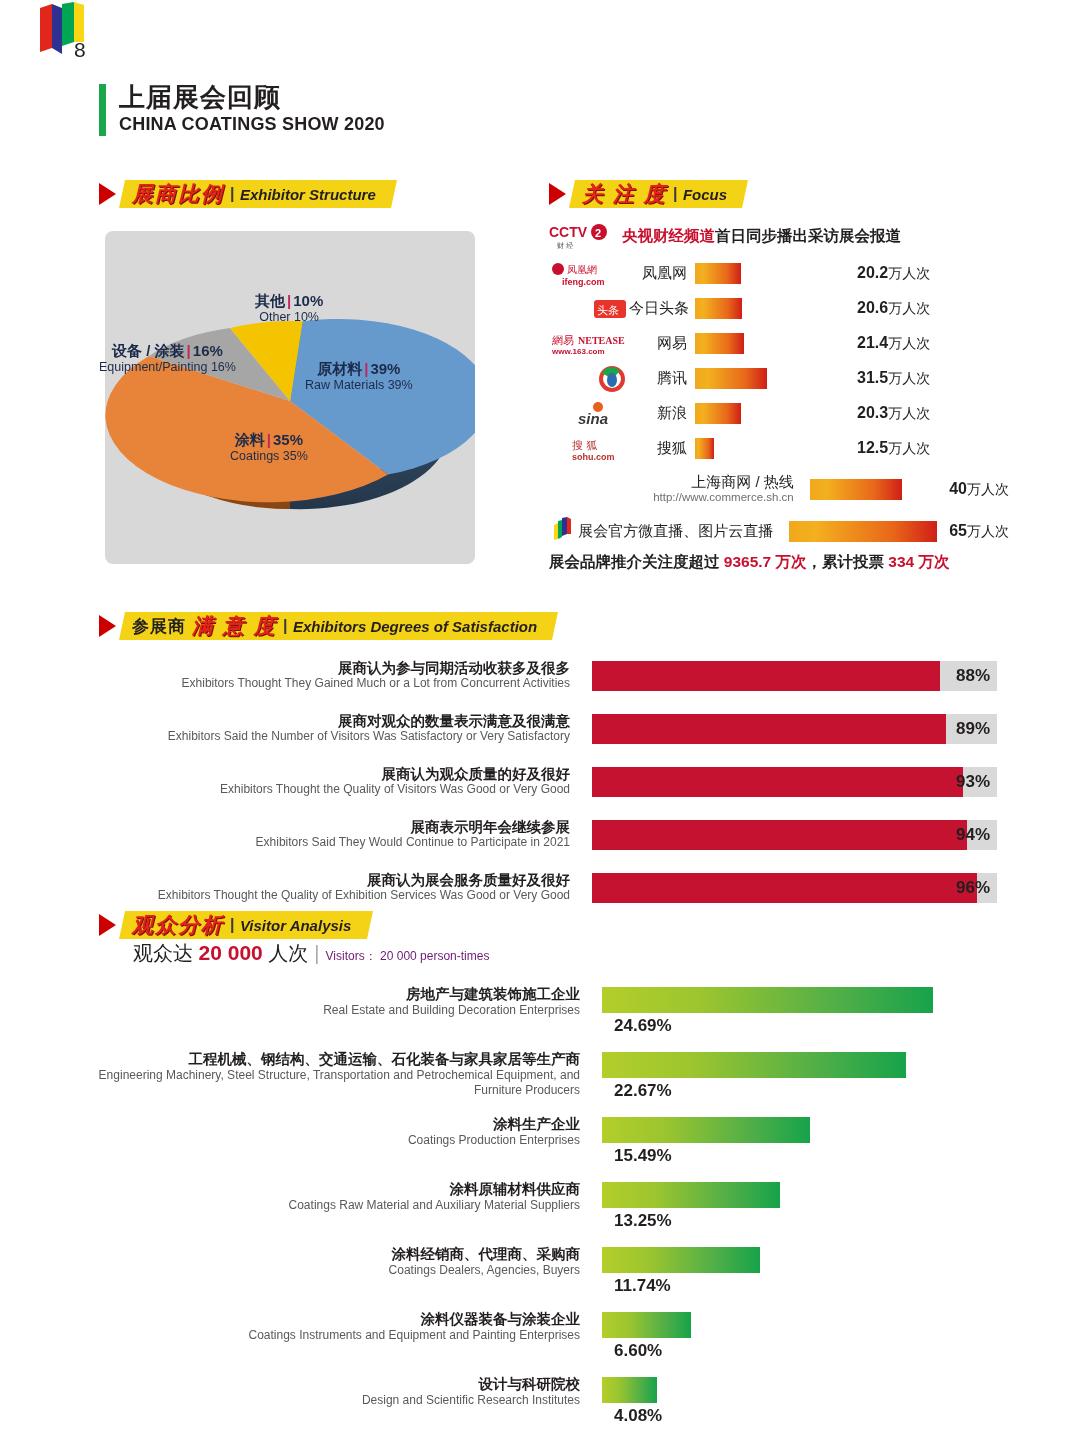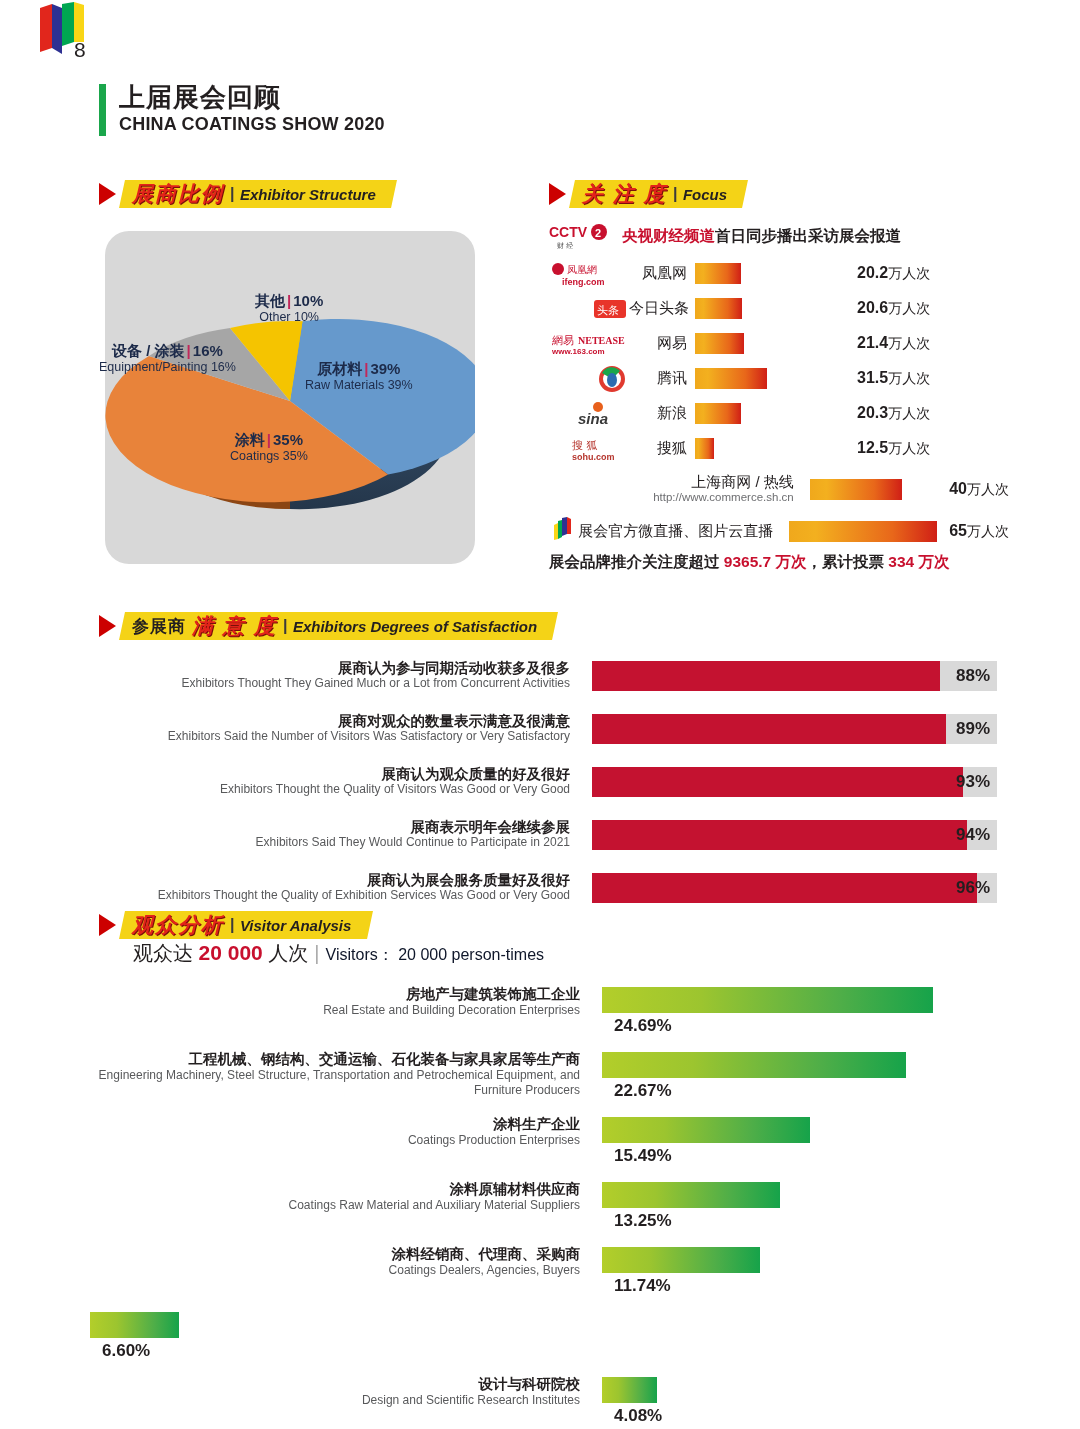--- a/index.html
+++ b/index.html
@@ -40,21 +40,21 @@
     text-shadow:1px 1px 0 #7a1008;
   }
   .banner .sep{color:#3b3b3b;font-size:16px;margin:0 6px;font-weight:bold;}
   .banner .en{font-size:15px;font-weight:bold;font-style:italic;color:#231f20;white-space:nowrap;}
   .banner .cn-plain{
     font-size:17px;font-weight:bold;color:#231f20;letter-spacing:1px;white-space:nowrap;
   }
 
   
   .pie-panel{position:absolute;left:105px;top:231px;width:370px;height:333px;
-    background:#d8d8d8;border-radius:24px;}
+    background:#d8d8d8;border-radius:8px;}
   .pie-wrap{position:absolute;left:0;top:0;width:370px;height:333px;}
   .pie-label{position:absolute;text-align:center;line-height:1.12;}
   .pie-label .l1{font-size:15px;font-weight:bold;color:#1d2b4a;white-space:nowrap;}
   .pie-label .l1 .tick{color:#c1275a;font-weight:bold;padding:0 2px;}
   .pie-label .l2{font-size:12.5px;color:#1d2b4a;white-space:nowrap;}
   .lbl-other{left:150px;top:62px;}
   .lbl-equip{left:-6px;top:112px;}
   .lbl-raw{left:200px;top:130px;}
   .lbl-coat{left:125px;top:201px;}
 
@@ -88,21 +88,21 @@
   .sat-label .cn{font-size:14.5px;font-weight:bold;color:#231f20;white-space:nowrap;}
   .sat-label .en{font-size:12px;color:#58595b;white-space:nowrap;}
   .sat-track{position:relative;width:405px;height:30px;background:#d9d9d9;}
   .sat-fill{position:absolute;left:0;top:0;height:30px;background:#c41230;}
   .sat-pct{position:absolute;right:7px;top:0;height:30px;line-height:30px;font-size:17px;font-weight:bold;color:#231f20;}
 
   
   .visitors-line{position:absolute;left:133px;top:940px;font-size:20px;color:#231f20;white-space:nowrap;}
   .visitors-line .big{font-weight:bold;color:#c8102e;font-size:21px;text-align:right;}
   .visitors-line .sep{color:#aaa;padding:0 6px;font-weight:normal;}
-  .visitors-line .en{font-size:16px;color:#0f172a;}
+  .visitors-line .en{font-size:12px;color:#701a75;}
 
   .va-list{position:absolute;left:90px;top:985px;width:940px;}
   .va-row{display:flex;align-items:flex-start;margin-bottom:11px;}
   .va-label{width:490px;text-align:right;padding-right:22px;line-height:1.2;padding-top:1px;}
   .va-label .cn{font-size:14.5px;font-weight:bold;color:#231f20;white-space:nowrap;}
   .va-label .en{font-size:12px;color:#58595b;}
   .va-barwrap{display:flex;align-items:flex-start;padding-top:2px;flex-direction:column;}
   .va-bar{height:26px;background:linear-gradient(90deg,#b3ce2a 0%,#9cc52f 30%,#4fae48 72%,#16a34a 100%);}
   .va-pct{font-size:17px;font-weight:bold;color:#231f20;padding-left:12px;line-height:26px;white-space:nowrap;}
 </style>
@@ -456,20 +456,24 @@
       <div class="cn">涂料经销商、代理商、采购商</div>
       <div class="en">Coatings Dealers, Agencies, Buyers</div>
     </div>
     <div class="va-barwrap">
       <div class="va-bar" style="width:158px;"></div>
       <div class="va-pct">11.74%</div>
     </div>
   </div>
 
   <div class="va-row">
+    <div class="va-label">
+      <div class="cn">涂料仪器装备与涂装企业</div>
+      <div class="en">Coatings Instruments and Equipment and Painting Enterprises</div>
+    </div>
     <div class="va-barwrap">
       <div class="va-bar" style="width:89px;"></div>
       <div class="va-pct">6.60%</div>
     </div>
   </div>
 
   <div class="va-row">
     <div class="va-label">
       <div class="cn">设计与科研院校</div>
       <div class="en">Design and Scientific Research Institutes</div>

